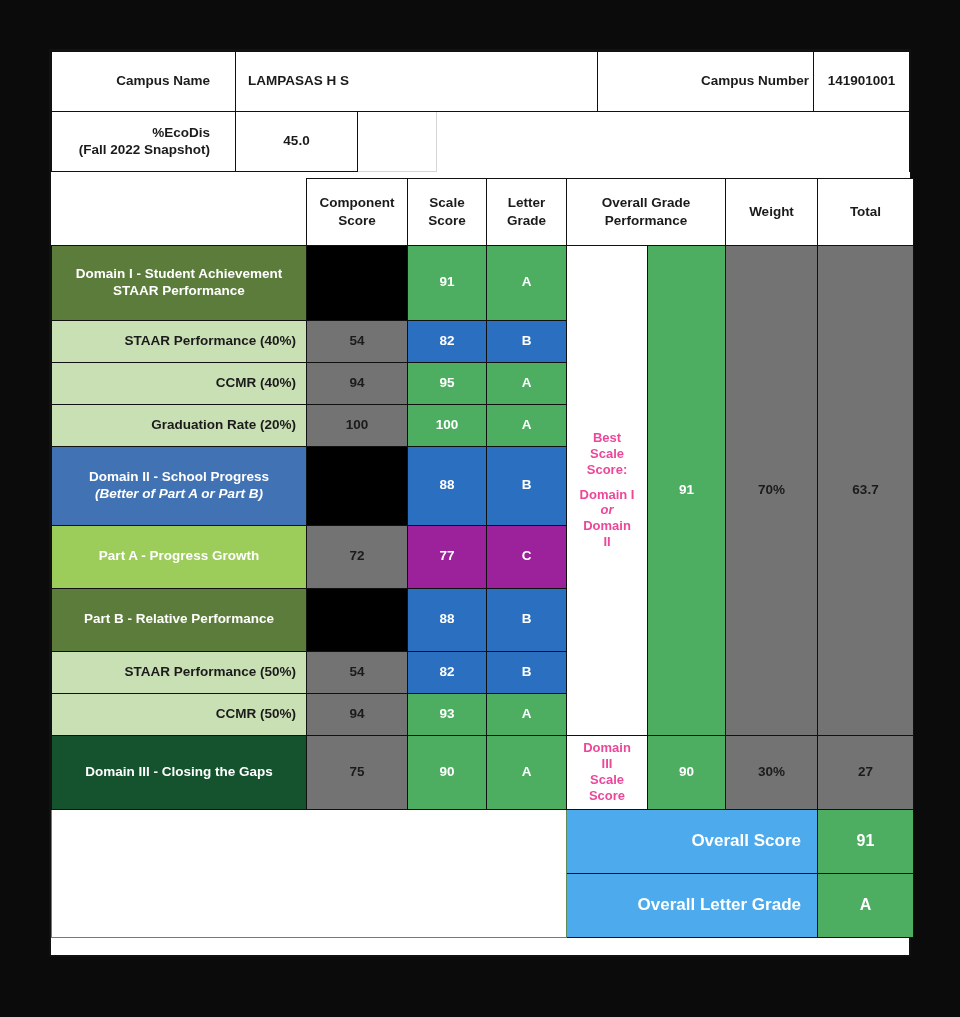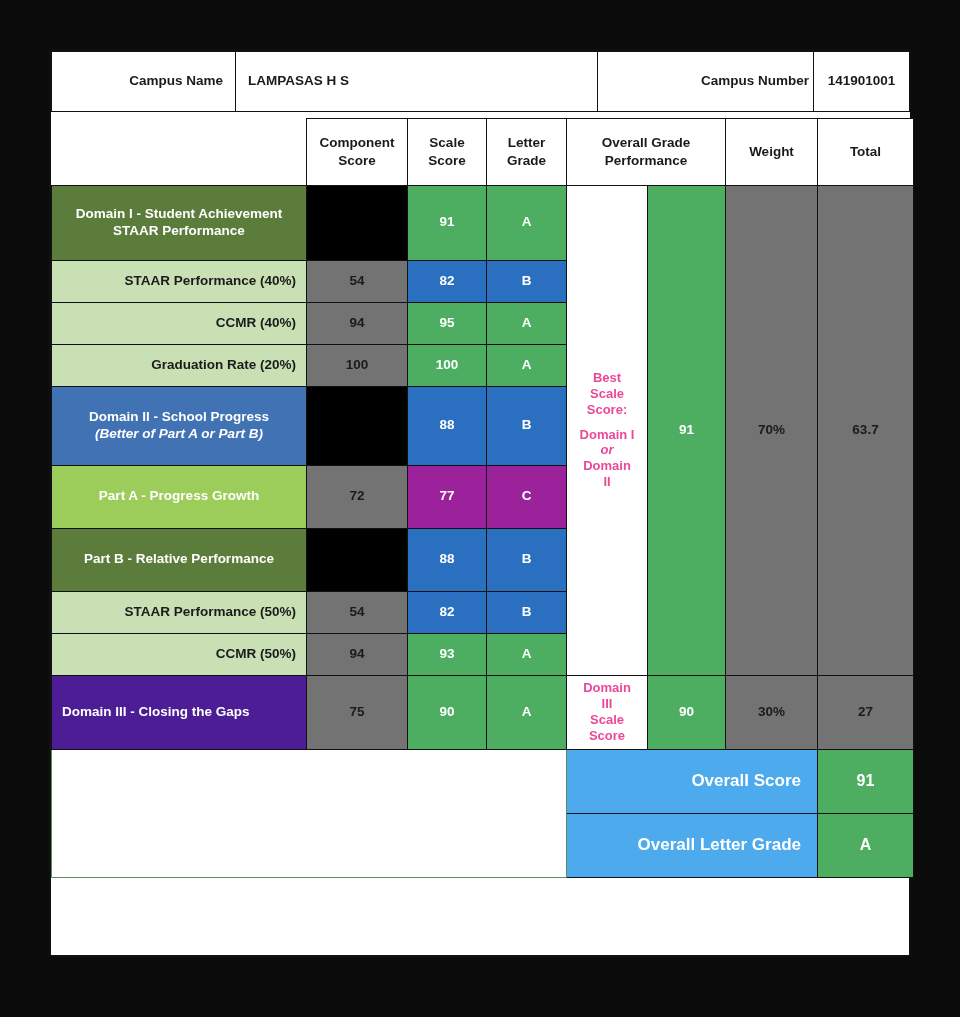--- a/index.html
+++ b/index.html
@@ -26,35 +26,35 @@
     vertical-align:middle;
     color:#1b1b1b;
     padding:0 4px;
     box-sizing:border-box;
     line-height:1.25;
   }
   .noborder{border:none;}
   .nb-l{border-left:none;} .nb-r{border-right:none;}
 
   
-  .hdr-lbl{text-align:right;padding-right:12px;font-size:13.5px;}
+  .hdr-lbl{text-align:right;padding-right:25px;font-size:13.5px;}
   .hdr-val-left{text-align:left;padding-left:12px;font-size:13.5px;font-weight:bold;}
   .spacer-row td{border:none;background:#fff;height:6px;padding:0;}
   .thin-grey{border:1px solid #d6d6d6;}
 
   
   .colhead{font-size:13.5px;font-weight:bold;background:#fff;line-height:1.3;}
 
   
   .lbl{font-size:13.5px;font-weight:bold;padding:0 10px;margin-left:32px;}
   .dark-olive{background:#5c7c3b;color:#fff;text-align:center;}
   .light-green{background:#c9dfb4;color:#1b1b1b;text-align:right;}
   .mid-blue{background:#4172b4;color:#fff;text-align:center;}
   .bright-green{background:#9ccc5a;color:#fff;text-align:center;}
-  .purple{background:#4c1d95;color:#fff;text-align:left;}
+  .purple{background:#14532d;color:#fff;text-align:center;}
   .ital{font-style:italic;}
 
   
   .black{background:#000;}
   .white{background:#737373;color:#1b1b1b;}
   .green{background:#4dae62;color:#fff;}
   .blue{background:#2a6fc0;color:#fff;}
   .magenta{background:#9b229b;color:#fff;margin-left:20px;}
 
   .ogc{background:#fff;color:#ec4899;font-size:13px;line-height:1.22;font-weight:bold;}
@@ -86,20 +86,29 @@
         <col style="width:96px">
     </colgroup>
     <tbody>
         <tr style="height:60px">
       <td class="hdr-lbl">Campus Name</td>
       <td class="hdr-val-left" colspan="5">LAMPASAS H S</td>
       <td class="nb-r nb-l"></td>
       <td style="text-align:right" class="nb-l">Campus Number</td>
       <td>141901001</td>
     </tr>
+    <tr style="height:60px">
+      <td class="hdr-lbl">
+        <div>%EcoDis</div>
+        <div>(Fall 2022 Snapshot)</div>
+      </td>
+      <td colspan="2">45.0</td>
+      <td class="thin-grey"></td>
+      <td class="noborder" colspan="5"></td>
+    </tr>
     <tr class="spacer-row">
       <td></td>
       <td></td>
       <td colspan="7"></td>
     </tr>
   </tbody>
     </table>
 
   <table>
     <colgroup>

